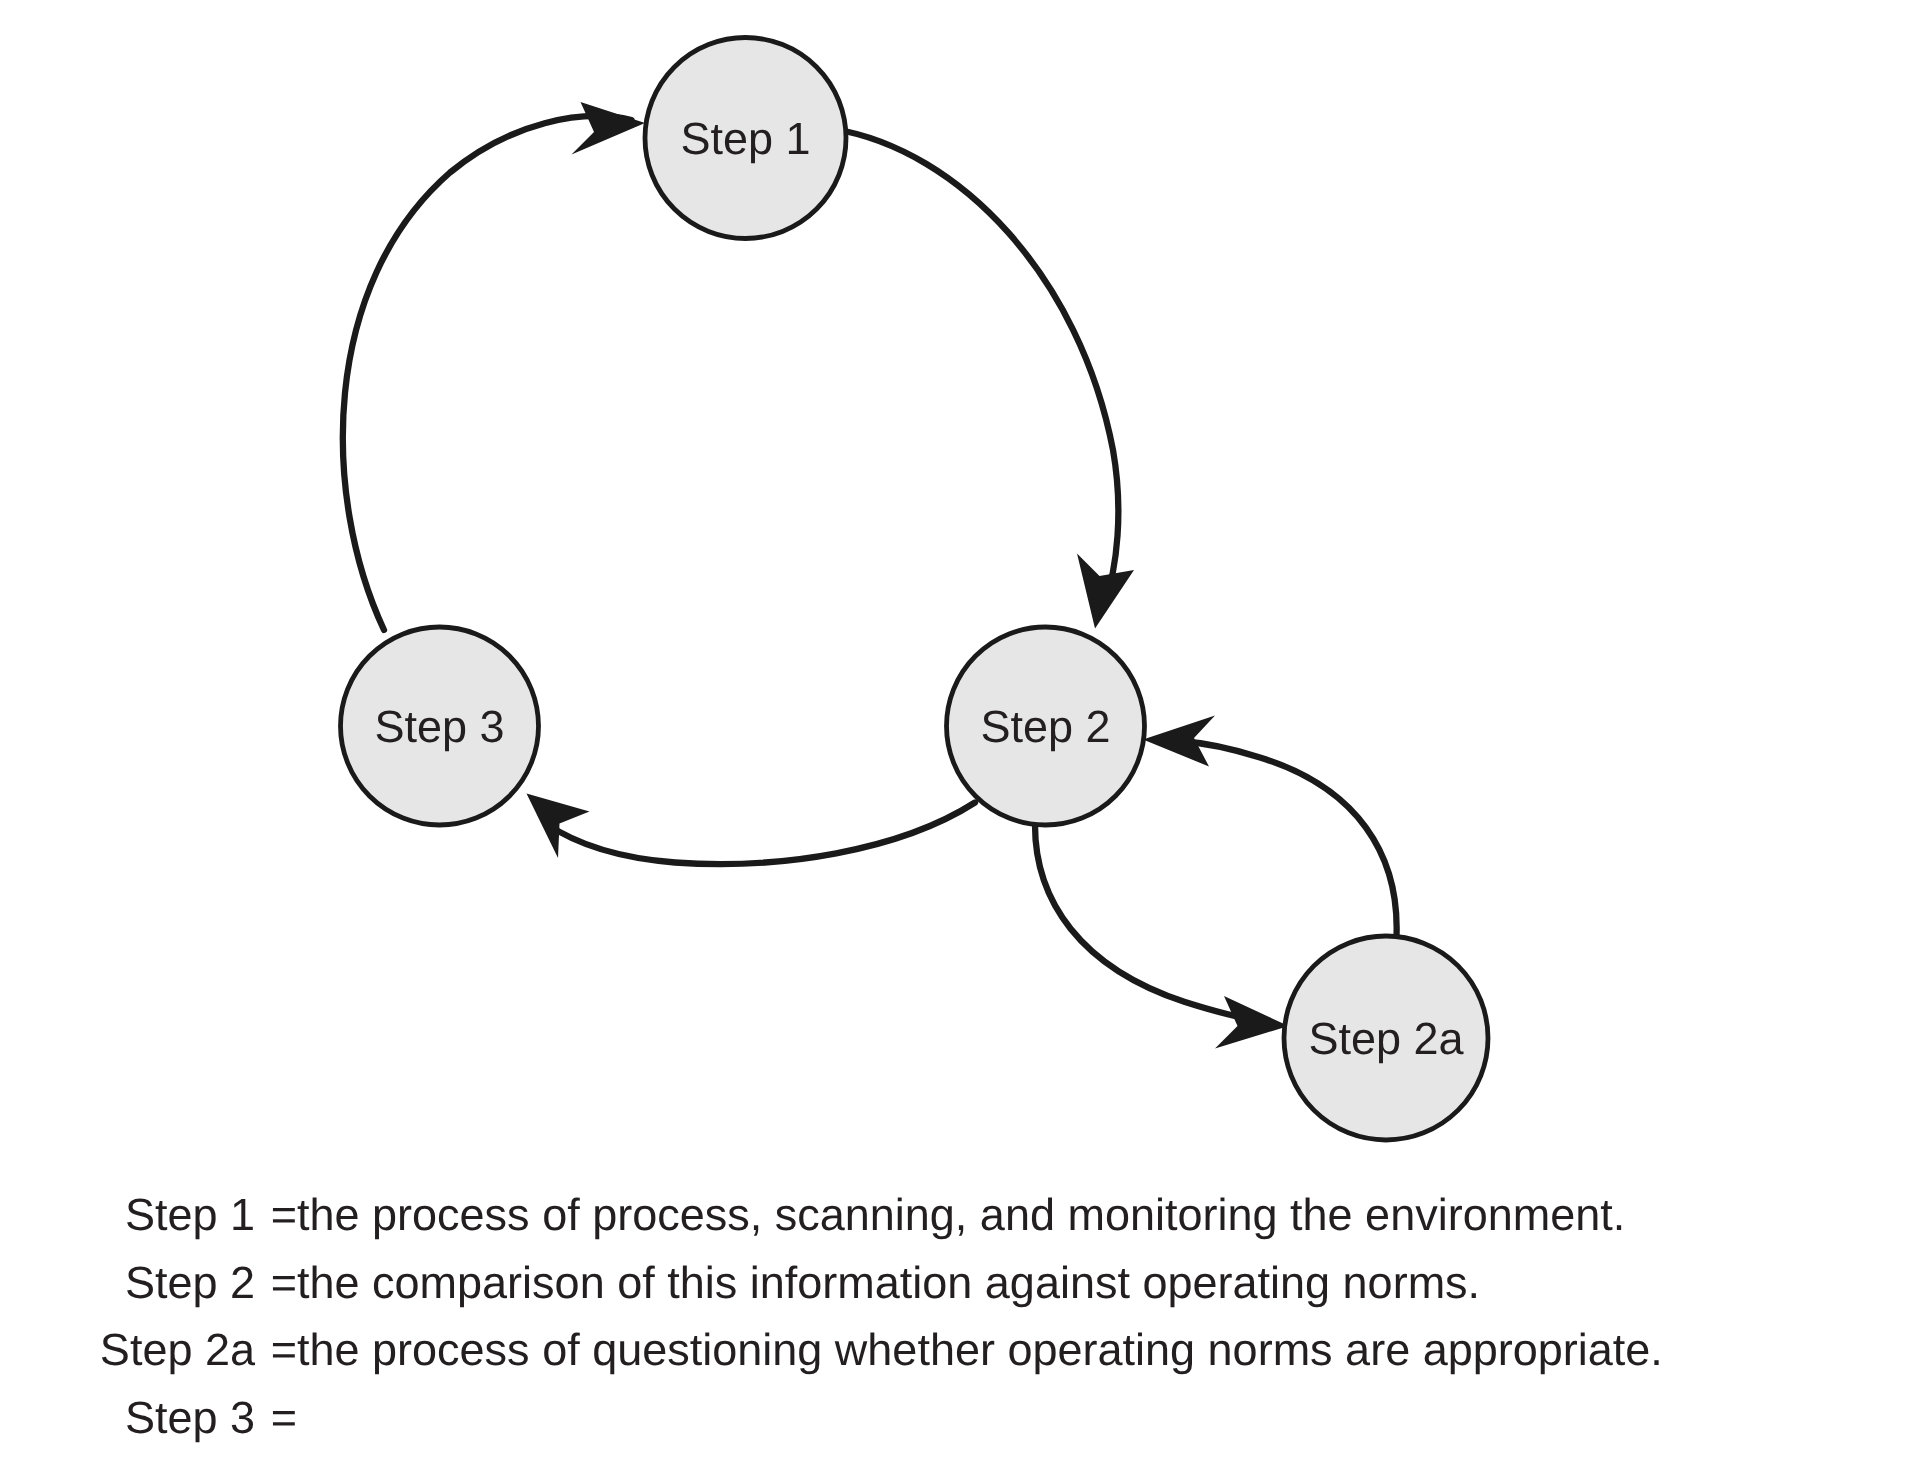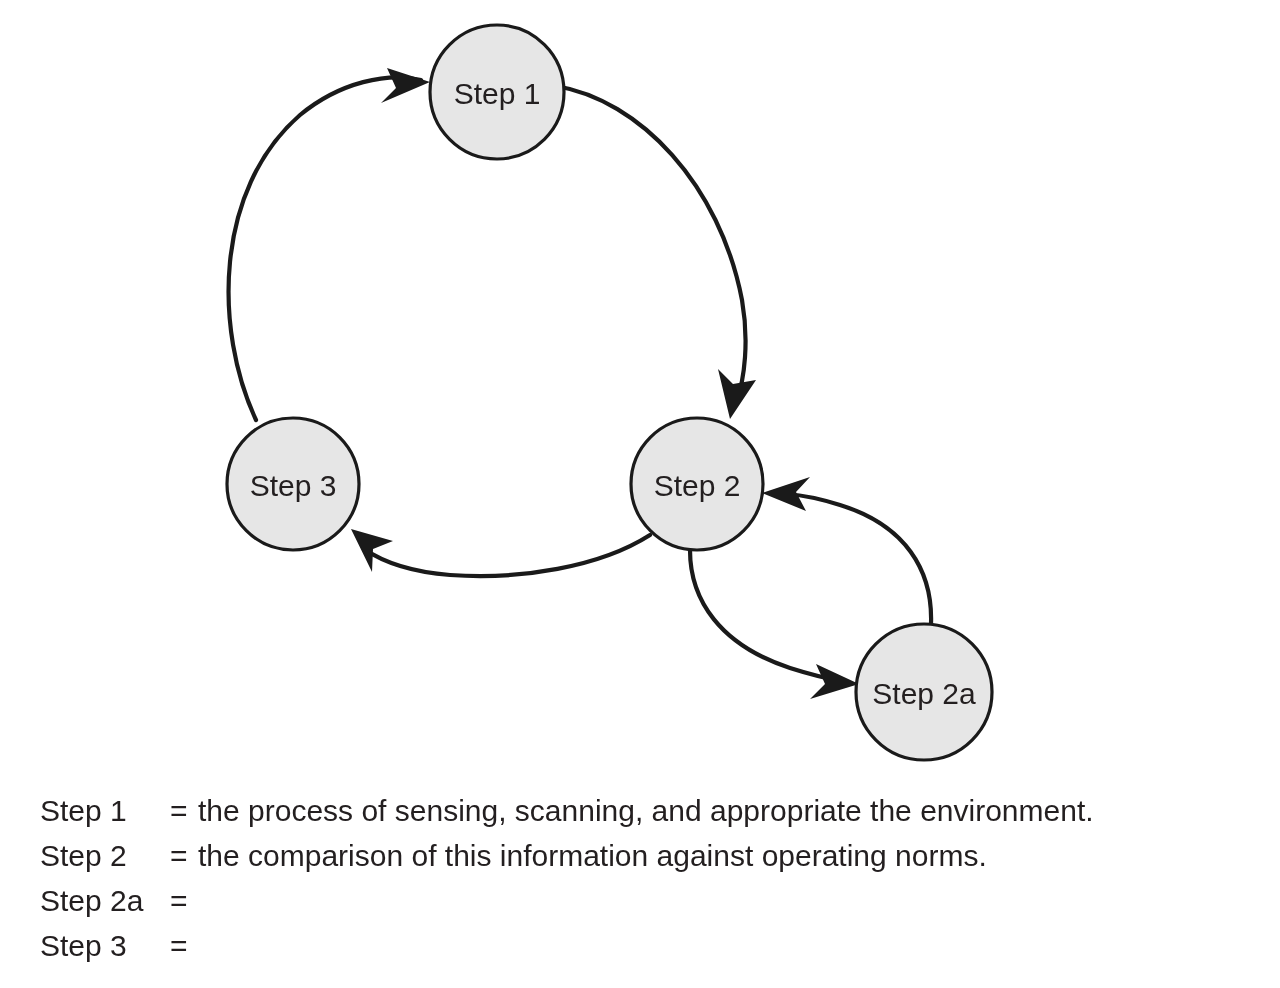--- a/index.html
+++ b/index.html
@@ -14,20 +14,21 @@
     font-family: "Liberation Sans", sans-serif;
     color: #231f20;
     overflow: hidden;
   }
   #diagram-root {
     position: absolute;
     left: 0;
     top: 0;
     width: 1280px;
     height: 988px;
+    text-align: right;
   }
   svg.canvas {
     position: absolute;
     left: 0;
     top: 0;
     width: 1280px;
     height: 988px;
     display: block;
   }
   .node-circle {
@@ -136,32 +137,33 @@
       <text class="node-label" x="924" y="693">Step 2a</text>
     </g>
 
   </svg>
 
   <div class="legend">
 
     <div class="legend-row">
       <span class="legend-key">Step 1</span>
       <span class="legend-eq">=</span>
-      <span class="legend-desc">the process of sensing, scanning, and appropriate the environment.</span>
+      <span class="legend-desc">the process of process, scanning, and monitoring the environment.</span>
     </div>
 
     <div class="legend-row">
       <span class="legend-key">Step 2</span>
       <span class="legend-eq">=</span>
       <span class="legend-desc">the comparison of this information against operating norms.</span>
     </div>
 
     <div class="legend-row">
       <span class="legend-key">Step 2a</span>
       <span class="legend-eq">=</span>
+      <span class="legend-desc">the process of questioning whether operating norms are appropriate.</span>
     </div>
 
     <div class="legend-row">
       <span class="legend-key">Step 3</span>
       <span class="legend-eq">=</span>
     </div>
 
   </div>
 
 </div>

